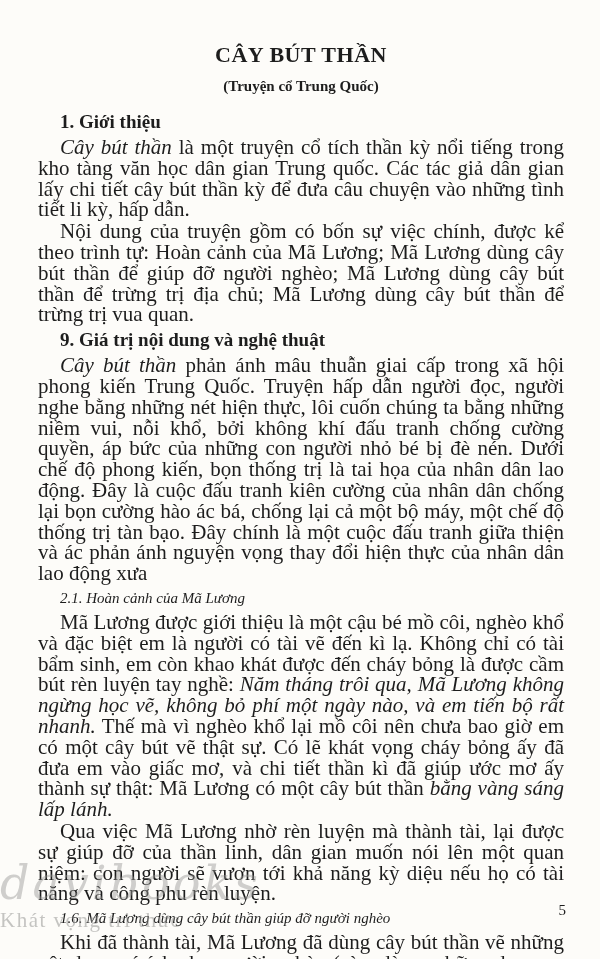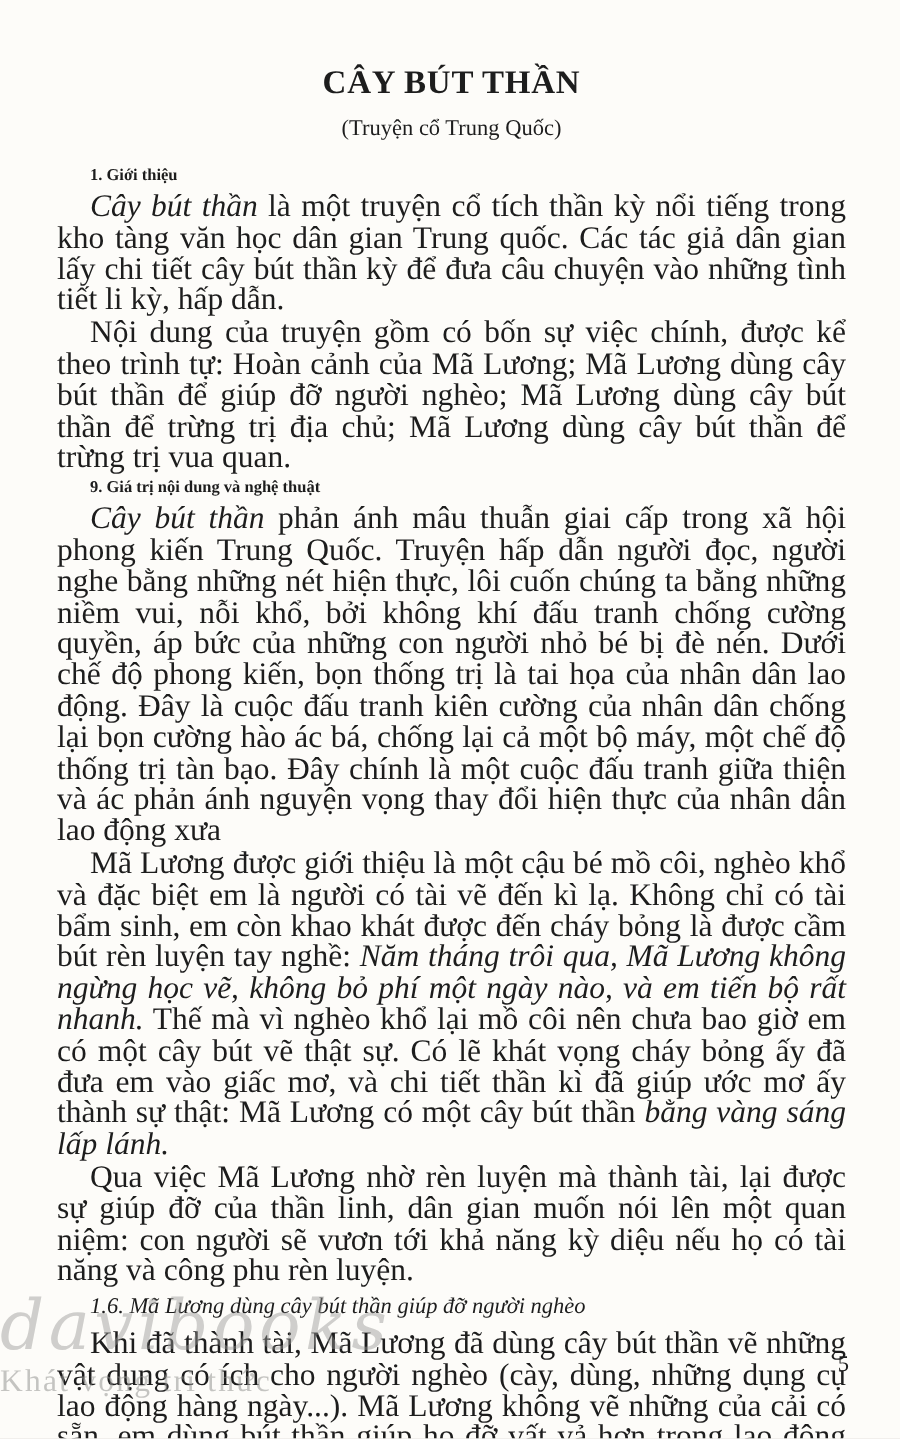--- a/index.html
+++ b/index.html
@@ -23,32 +23,32 @@
   }
   .title {
     text-align: center;
     font-weight: bold;
     font-size: 22px;
     letter-spacing: 0.5px;
     margin: 12px 0 10px 0;
   }
   .subtitle {
     text-align: center;
-    font-weight: normal;
+    font-weight: bold;
     font-size: 15px;
     margin: 0 0 16px 0;
   }
   .section-heading {
     font-weight: bold;
     font-size: 15.5px;
     margin: 6px 0 8px 0;
   }
   .sub-heading {
     font-weight: bold;
-    font-size: 11px;
+    font-size: 19px;
     text-indent: 22px;
     margin: 4px 0 4px 0;
   }
   .sub-heading-italic {
     font-style: italic;
     font-size: 15px;
     text-indent: 22px;
     margin: 6px 0 5px 0;
   }
   p.body {
@@ -107,20 +107,21 @@
     <div class="sub-heading">1. Giới thiệu</div>
 
     <p class="body"><span class="italic">Cây bút thần</span><span> là một truyện cổ tích thần kỳ nổi tiếng trong kho tàng văn học dân gian Trung quốc. Các tác giả dân gian lấy chi tiết cây bút thần kỳ để đưa câu chuyện vào những tình tiết li kỳ, hấp dẫn.</span></p>
 
     <p class="body"><span>Nội dung của truyện gồm có bốn sự việc chính, được kể theo trình tự: Hoàn cảnh của Mã Lương; Mã Lương dùng cây bút thần để giúp đỡ người nghèo; Mã Lương dùng cây bút thần để trừng trị địa chủ; Mã Lương dùng cây bút thần để trừng trị vua quan.</span></p>
 
     <div class="sub-heading">9. Giá trị nội dung và nghệ thuật</div>
 
     <p class="body"><span class="italic">Cây bút thần</span><span> phản ánh mâu thuẫn giai cấp trong xã hội phong kiến Trung Quốc. Truyện hấp dẫn người đọc, người nghe bằng những nét hiện thực, lôi cuốn chúng ta bằng những niềm vui, nỗi khổ, bởi không khí đấu tranh chống cường quyền, áp bức của những con người nhỏ bé bị đè nén. Dưới chế độ phong kiến, bọn thống trị là tai họa của nhân dân lao động. Đây là cuộc đấu tranh kiên cường của nhân dân chống lại bọn cường hào ác bá, chống lại cả một bộ máy, một chế độ thống trị tàn bạo. Đây chính là một cuộc đấu tranh giữa thiện và ác phản ánh nguyện vọng thay đổi hiện thực của nhân dân lao động xưa</span></p>
 
+    <div class="sub-heading-italic">2.1. Hoàn cảnh của Mã Lương</div>
 
     <p class="body"><span>Mã Lương được giới thiệu là một cậu bé mồ côi, nghèo khổ và đặc biệt em là người có tài vẽ đến kì lạ. Không chỉ có tài bẩm sinh, em còn khao khát được đến cháy bỏng là được cầm bút rèn luyện tay nghề: </span><span class="italic">Năm tháng trôi qua, Mã Lương không ngừng học vẽ, không bỏ phí một ngày nào, và em tiến bộ rất nhanh.</span><span> Thế mà vì nghèo khổ lại mồ côi nên chưa bao giờ em có một cây bút vẽ thật sự. Có lẽ khát vọng cháy bỏng ấy đã đưa em vào giấc mơ, và chi tiết thần kì đã giúp ước mơ ấy thành sự thật: Mã Lương có một cây bút thần </span><span class="italic">bằng vàng sáng lấp lánh.</span></p>
 
     <p class="body"><span>Qua việc Mã Lương nhờ rèn luyện mà thành tài, lại được sự giúp đỡ của thần linh, dân gian muốn nói lên một quan niệm: con người sẽ vươn tới khả năng kỳ diệu nếu họ có tài năng và công phu rèn luyện.</span></p>
 
     <div class="sub-heading-italic">1.6. Mã Lương dùng cây bút thần giúp đỡ người nghèo</div>
 
     <p class="body"><span>Khi đã thành tài, Mã Lương đã dùng cây bút thần vẽ những vật dụng có ích cho người nghèo (cày, dùng, những dụng cụ lao động hàng ngày...). Mã Lương không vẽ những của cải có sẵn, em dùng bút thần giúp họ đỡ vất vả hơn trong lao động sản xuất, trong cuộc sống hàng ngày chứ không phải đưa đến cho họ</span></p>
 
   </div>

